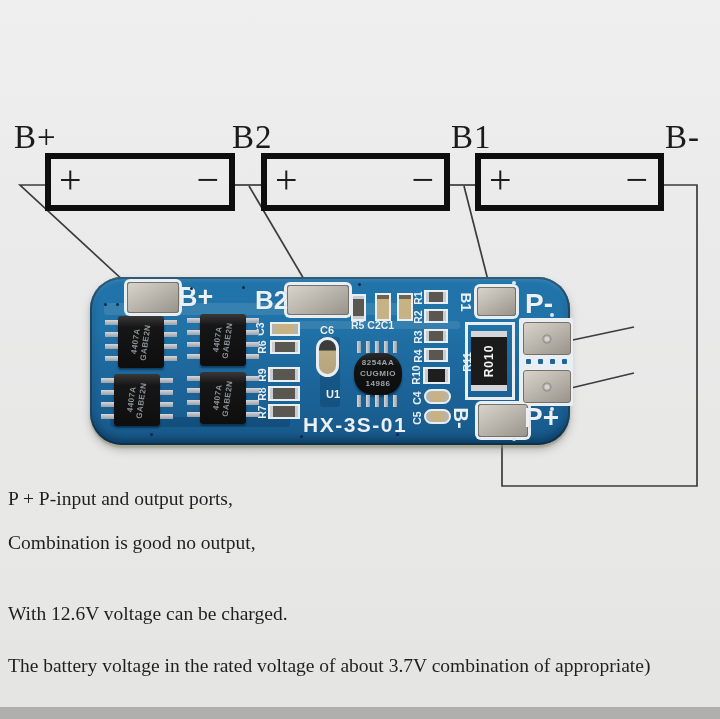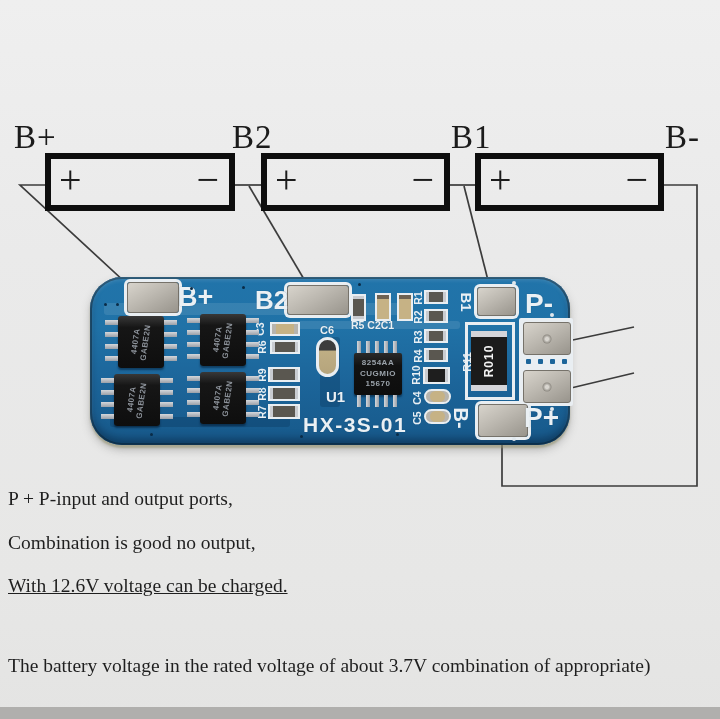--- a/index.html
+++ b/index.html
@@ -165,21 +165,21 @@
         <span class="pad-hole"></span>
       </div>
 
     <div class="silk" style="left:88px; top:7px; font-size:27px;">B+</div>
     <div class="silk" style="left:165px; top:10px; font-size:26px;">B2</div>
     <div class="vbig" style="left:366px; top:14px; font-size:15px;">B1</div>
     <div class="silk" style="left:435px; top:13px; font-size:28px;">P-</div>
     <div class="vbig" style="left:360px; top:130px; font-size:20px;">B-</div>
     <div class="silk" style="left:434px; top:127px; font-size:28px;">P+</div>
     <div class="silk" style="left:213px; top:137px; font-size:21px; letter-spacing:1.5px;">HX-3S-01</div>
-    <div class="silk" style="left:236px; top:112px; font-size:15px;">U1</div>
+    <div class="silk" style="left:236px; top:112px; font-size:11px;">U1</div>
     <div class="silk" style="left:230px; top:48px; font-size:11px;">C6</div>
     <div class="silk" style="left:261px; top:43px; font-size:10.5px; font-weight:bold;">R5 C2C1</div>
 
     <div class="vref" style="left:161px; top:43px;">C3</div>
     <div class="vref" style="left:163px; top:61px;">R6</div>
     <div class="vref" style="left:163px; top:89px;">R9</div>
     <div class="vref" style="left:163px; top:108px;">R8</div>
     <div class="vref" style="left:163px; top:126px;">R7</div>
 
     <div class="vref" style="left:319px; top:12px;">R1</div>
@@ -205,25 +205,25 @@
       <div class="pins-v" style="left:-13px;"></div>
       <div class="pins-v" style="right:-13px;"></div>
       <div class="chip-text"><span>4407A</span><br><span>GABE2N</span></div>
     </div>
     <div class="chip" style="left:110px; top:95px;">
       <div class="pins-v" style="left:-13px;"></div>
       <div class="pins-v" style="right:-13px;"></div>
       <div class="chip-text"><span>4407A</span><br><span>GABE2N</span></div>
     </div>
 
-    <div class="ic" style="left:264px; top:76px; width:48px; height:42px;">
+    <div class="ic" style="left:264px; top:76px; width:48px; height:42px;border-radius:19px;">
       <div class="pins-h" style="top:-12px;"></div>
       <div class="pins-h" style="bottom:-12px;"></div>
       <div class="ic-text">
-        <span>8254AA</span><br><span>CUGMIO</span><br><span>15670</span>
+        <span>8254AA</span><br><span>CUGMIO</span><br><span>14986</span>
       </div>
     </div>
 
     <div class="cap-oval" style="left:226px; top:60px; width:23px; height:40px;"></div>
 
     <div class="smd smd-c" style="left:180px; top:45px; width:30px; height:14px;"></div>
     <div class="smd smd-r" style="left:180px; top:63px; width:30px; height:14px;"></div>
     <div class="smd smd-r" style="left:178px; top:90px; width:32px; height:15px;"></div>
     <div class="smd smd-r" style="left:178px; top:109px; width:32px; height:15px;"></div>
     <div class="smd smd-r" style="left:178px; top:127px; width:32px; height:15px;"></div>
@@ -254,17 +254,17 @@
     <div class="dot-dark" style="left:210px; top:158px;"></div>
     <div class="dot-dark" style="left:60px; top:156px;"></div>
     <div class="dot-light" style="left:422px; top:4px;"></div>
     <div class="dot-light" style="left:460px; top:36px;"></div>
     <div class="dot-light" style="left:460px; top:130px;"></div>
     <div class="dot-light" style="left:422px; top:160px;"></div>
   </div>
 
   <div class="note" style="top:532px;">Combination is good no output,</div>
   <div class="note" style="top:488px;">P + P-input and output ports,</div>
-  <div class="note" style="top:575px;text-decoration:underline;">With 12.6V voltage can be charged.</div>
+  <div class="note" style="top:603px;">With 12.6V voltage can be charged.</div>
   <div class="note" style="top:655px;">The battery voltage in the rated voltage of about 3.7V combination of appropriate)</div>
 
   <div id="bottom-strip"></div>
 </div>
 
 </body></html>

